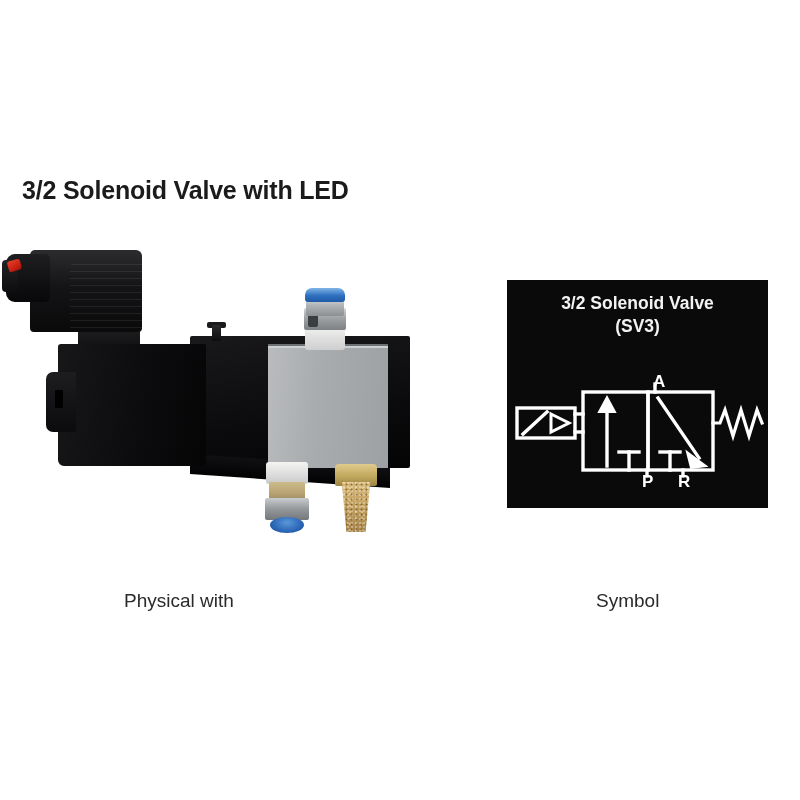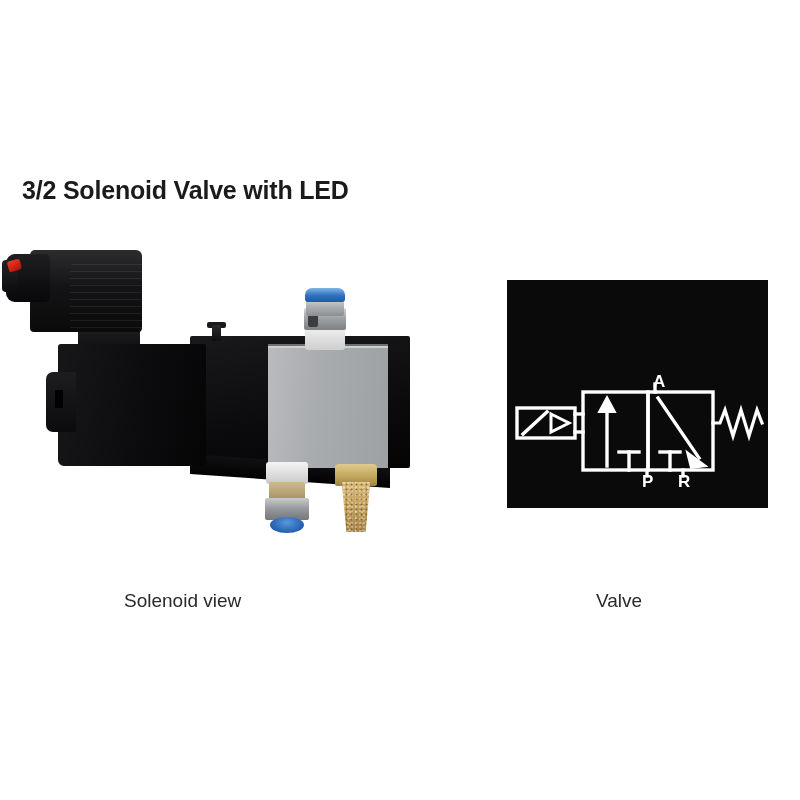--- a/index.html
+++ b/index.html
@@ -359,20 +359,22 @@
   <div class="muffler">
     <div class="muf-collar"></div>
     <div class="muf-cone"></div>
     <div class="muf-grain"></div>
   </div>
 
 </div>
 
 <div id="symbol-panel">
 
+  <div id="symbol-title">3/2 Solenoid Valve
+(SV3)</div>
 
   <svg id="symbol-svg" viewBox="0 0 261 228">
     <g stroke="#ffffff" fill="none" stroke-width="3.4" stroke-linecap="square">
 
       <rect x="10" y="128" width="58" height="30"></rect>
 
       <line x1="16" y1="154" x2="40" y2="132"></line>
 
       <path d="M 44 134 L 62 143 L 44 152 Z" stroke-width="3"></path>
 
@@ -401,15 +403,15 @@
       <line x1="176" y1="190" x2="176" y2="196"></line>
     </g>
   </svg>
 
   <div class="sym-label" id="label-A">A</div>
   <div class="sym-label" id="label-P">P</div>
   <div class="sym-label" id="label-R">R</div>
 
 </div>
 
-<div class="caption" id="caption-physical">Solenoid view</div>
-
-<div class="caption" id="caption-symbol">Valve</div>
+<div class="caption" id="caption-physical">Physical with</div>
+
+<div class="caption" id="caption-symbol">Symbol</div>
 
 </body></html>

